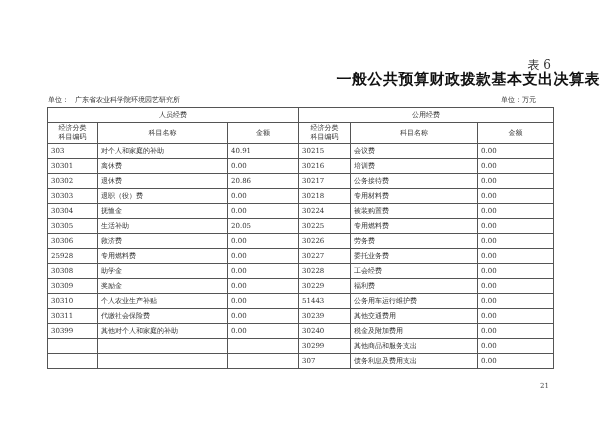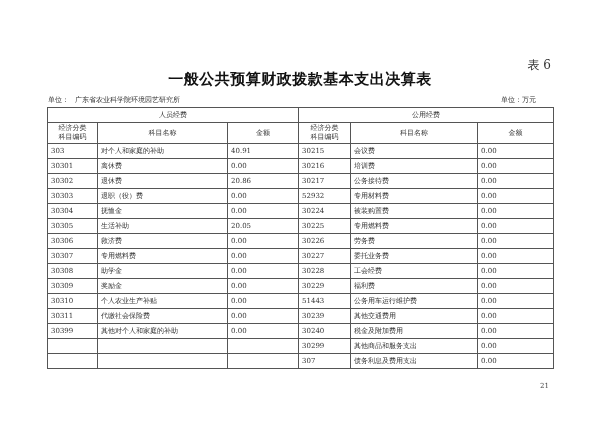--- a/index.html
+++ b/index.html
@@ -1,19 +1,19 @@
 <!DOCTYPE html>
 <html><head>
 <meta charset="utf-8">
 <style>
   html, body { margin:0; padding:0; background:#ffffff; }
   body { width:600px; height:424px; position:relative; overflow:hidden;
          font-family:"DejaVu Serif","Liberation Serif",serif; color:#222; }
   .table-no { position:absolute; right:49px; top:57px; font-size:12px; color:#333; }
-  .title { position:absolute; left:0; width:600px; top:70px; text-align:center;
+  .title { position:absolute; left:0; width:600px; top:70px; text-align:right;
            font-size:15px; font-weight:bold; letter-spacing:0.5px; color:#111; }
   .unit-left { position:absolute; left:48px; top:95px; font-size:7px; color:#333; }
   .unit-left span { margin-right:6px; }
   .unit-right { position:absolute; right:64px; top:95px; font-size:7px; color:#333; }
   table.main { position:absolute; left:47px; top:107px; width:506px;
                border-collapse:collapse; table-layout:fixed; font-size:7px;padding-left:20px; }
   table.main td { border:0.8px solid #555; height:14px; padding:0 3px;
                   white-space:nowrap; overflow:hidden; color:#333; line-height:14px; }
   table.main tr.group td { text-align:center; height:14px; }
   table.main tr.colhead td { text-align:center; height:20px; line-height:9px; }
@@ -74,21 +74,21 @@
         <td>退休费</td>
         <td class="amt">20.86</td>
         <td class="mid">30217</td>
         <td>公务接待费</td>
         <td class="amt">0.00</td>
       </tr>
       <tr>
         <td>30303</td>
         <td>退职（役）费</td>
         <td class="amt">0.00</td>
-        <td class="mid">52932</td>
+        <td class="mid">30218</td>
         <td>专用材料费</td>
         <td class="amt">0.00</td>
       </tr>
       <tr>
         <td>30304</td>
         <td>抚恤金</td>
         <td class="amt">0.00</td>
         <td class="mid">30224</td>
         <td>被装购置费</td>
         <td class="amt">0.00</td>
@@ -103,21 +103,21 @@
       </tr>
       <tr>
         <td>30306</td>
         <td>救济费</td>
         <td class="amt">0.00</td>
         <td class="mid">30226</td>
         <td>劳务费</td>
         <td class="amt">0.00</td>
       </tr>
       <tr>
-        <td>30307</td>
+        <td>25928</td>
         <td>专用燃料费</td>
         <td class="amt">0.00</td>
         <td class="mid">30227</td>
         <td>委托业务费</td>
         <td class="amt">0.00</td>
       </tr>
       <tr>
         <td>30308</td>
         <td>助学金</td>
         <td class="amt">0.00</td>

